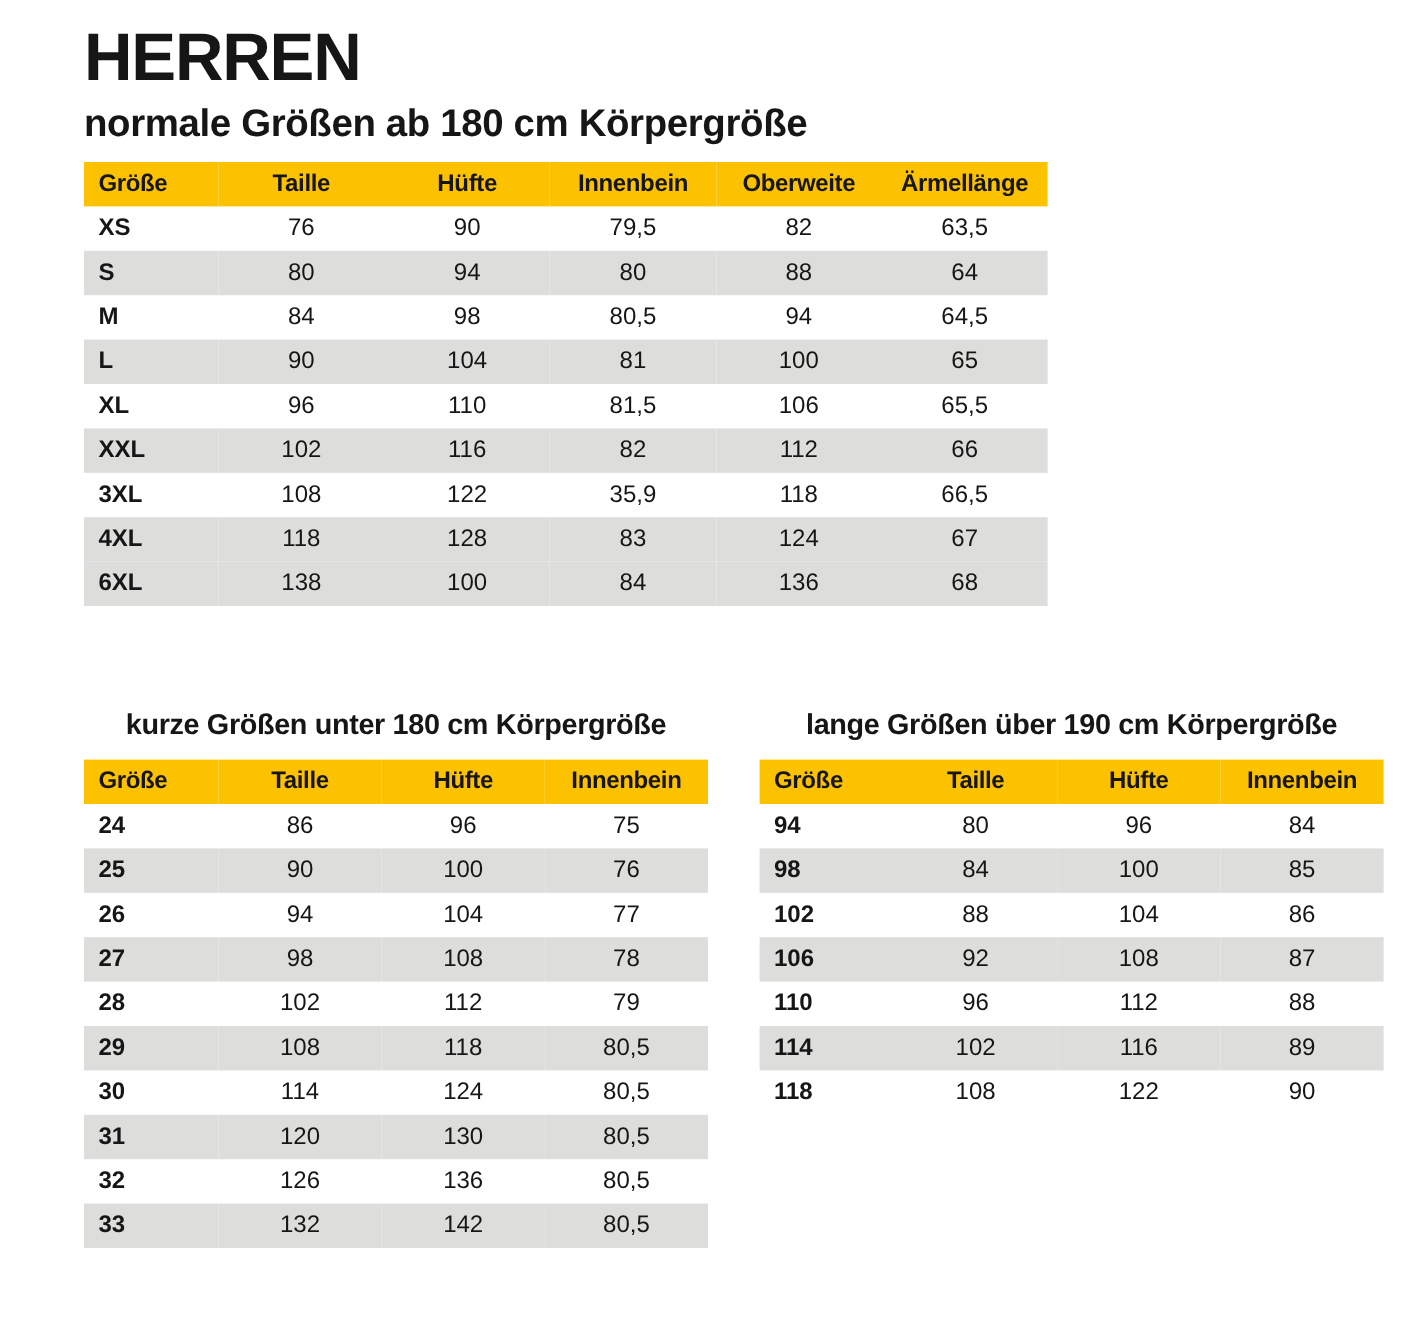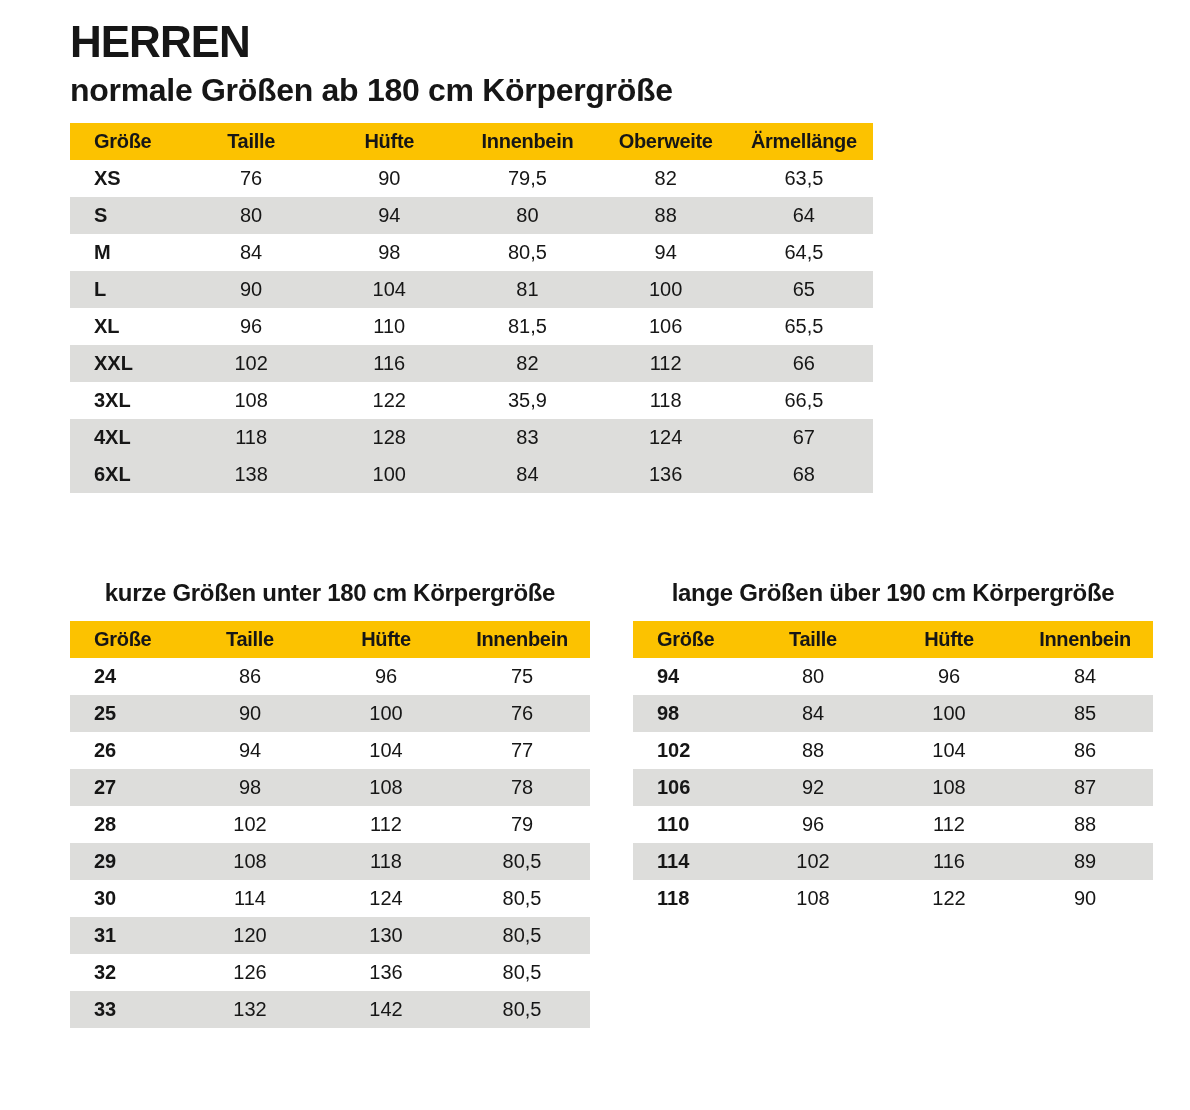--- a/index.html
+++ b/index.html
@@ -7,21 +7,21 @@
   body {
     width: 1190px;
     height: 1110px;
     font-family: "Liberation Sans", sans-serif;
     color: #161616;
     overflow: hidden;
   }
   .page { padding: 20px 30px 0 70px; }
 
   h1.page-title {
-    font-size: 44px;
+    font-size: 56px;
     font-weight: 700;
     line-height: 1.0;
     letter-spacing: -1px;
   }
   .subtitle {
     font-size: 32px;
     font-weight: 700;
     margin-top: 8px;
     letter-spacing: -0.3px;
   }
@@ -43,21 +43,21 @@
     white-space: nowrap;
   }
   thead th {
     background: var(--header-bg, #FCC200);
     font-weight: 700;
     letter-spacing: -0.3px;
   }
   th:first-child, td:first-child {
     width: 112px;
     text-align: left;
-    padding-left: 24px;
+    padding-left: 12px;
   }
   td { font-weight: 400; }
   td:first-child { font-weight: 700; }
   tbody tr.alt { background: var(--row-alt-bg, #DDDDDB); }
 
   .bottom-row {
     display: flex;
     gap: 43px;
     margin-top: 86px;
   }

